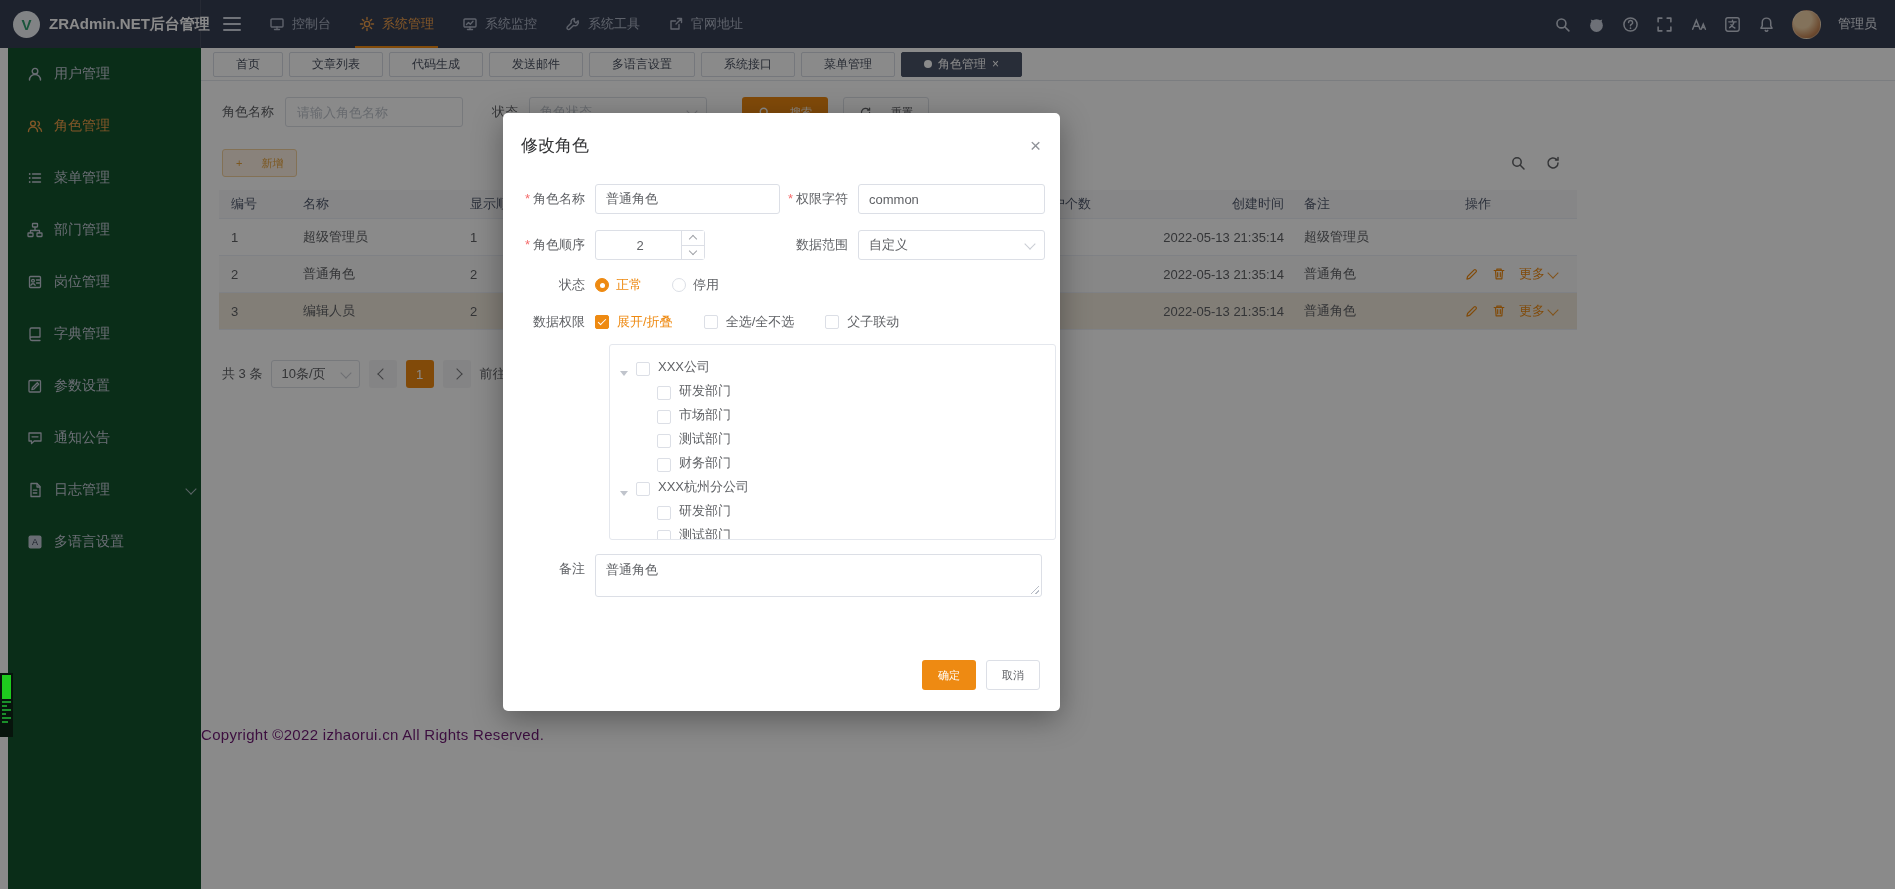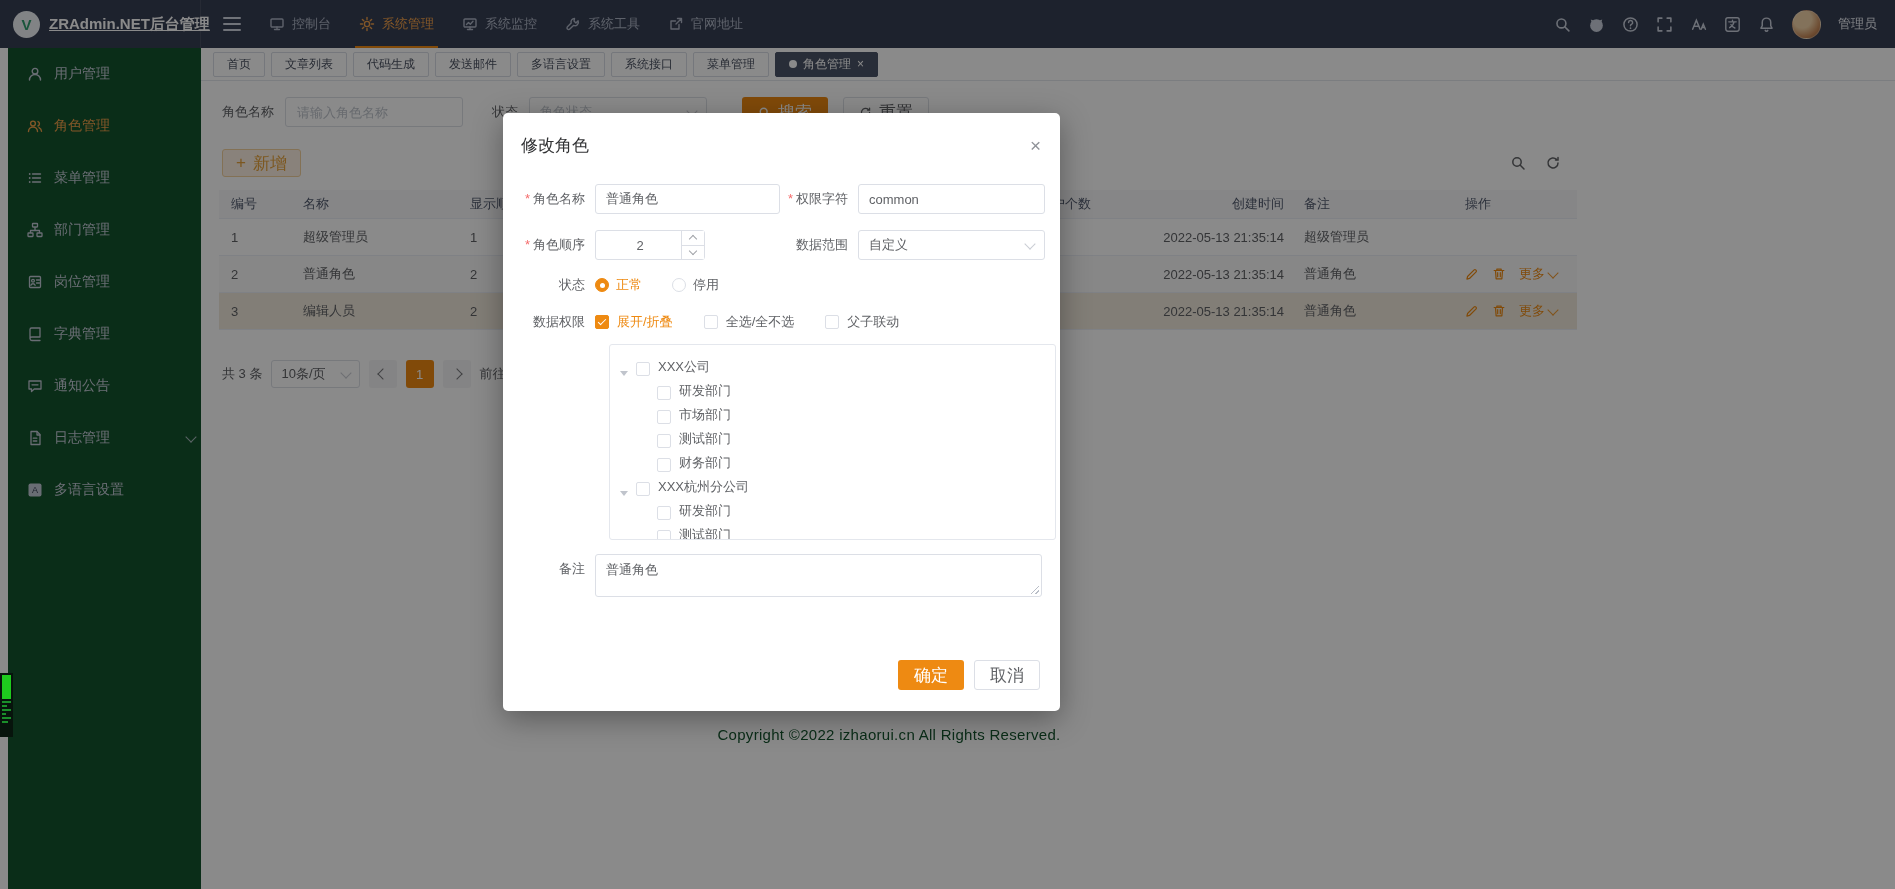--- a/index.html
+++ b/index.html
@@ -6,21 +6,21 @@
   .screen{position:relative;width:1895px;height:889px;background:#fff;overflow:hidden;
     font-family:"Liberation Sans","DejaVu Sans",sans-serif;font-size:13px;color:#606266;}
   svg{display:block;}
 
   
   .topbar{position:absolute;top:0;left:0;right:0;height:48px;background:#373f54;display:flex;align-items:center;z-index:1;}
   .brand{width:201px;box-sizing:border-box;display:flex;align-items:center;gap:9px;padding-left:13px;height:100%;
     border-right:1px solid rgba(255,255,255,.08);flex:none;}
   .logo{width:27px;height:27px;border-radius:50%;background:#eef2f6;color:#2f9e6e;font-weight:bold;font-size:15px;
     display:flex;align-items:center;justify-content:center;flex:none;}
-  .brand-title{color:#fff;font-size:15px;font-weight:bold;white-space:nowrap;text-decoration:underline;}
+  .brand-title{color:#fff;font-size:15px;font-weight:bold;white-space:nowrap;}
   .hamburger{width:18px;height:14px;margin:0 14px 0 22px;display:flex;flex-direction:column;justify-content:space-between;cursor:pointer;}
   .hamburger i{height:2px;background:#cfd5e0;border-radius:1px;}
   .topnav{display:flex;align-items:stretch;height:100%;}
   .topnav-item{display:flex;align-items:center;gap:7px;padding:4px 14px;color:#aeb6c6;cursor:pointer;position:relative;}
   .topnav-item.active{color:#f0a04a;}
   .topnav-item.active::after{content:"";position:absolute;left:10px;right:10px;bottom:0;height:2px;background:#ee8a12;}
   .topbar-right{margin-left:auto;display:flex;align-items:center;gap:17px;padding-right:18px;color:#c9d0dc;}
   .tb-icon{cursor:pointer;display:flex;align-items:center;}
   .avatar{width:27px;height:27px;border-radius:50%;flex:none;
     background:radial-gradient(circle at 35% 30%,#f2d3a8 0 35%,#c98b5a 70%,#8c5a34 100%);border:1px solid rgba(255,255,255,.25);}
@@ -32,38 +32,38 @@
   .side-item.active{color:#f0a04a;}
   .side-item .chev{margin-left:auto;}
 
   .chev{width:7px;height:7px;border-right:1.4px solid currentColor;border-bottom:1.4px solid currentColor;
     transform:rotate(45deg);display:inline-block;flex:none;opacity:.85;}
   .tri-down{width:0;height:0;border-left:4px solid transparent;border-right:4px solid transparent;border-top:5px solid currentColor;display:inline-block;}
 
   
   .tabsbar{position:absolute;left:201px;top:48px;right:0;height:33px;background:#fff;border-bottom:1px solid #e4e7ed;
     display:flex;align-items:center;gap:6px;padding-left:12px;box-sizing:border-box;z-index:1;}
-  .tab{height:25px;box-sizing:border-box;padding:0 13px;border:1px solid #d8dce5;background:#fff;color:#495060;font-size:12px;
+  .tab{height:25px;box-sizing:border-box;padding:0 22px;border:1px solid #d8dce5;background:#fff;color:#495060;font-size:12px;
     display:flex;align-items:center;gap:6px;cursor:pointer;border-radius:2px;white-space:nowrap;}
   .tab.active{background:#4b5468;border-color:#4b5468;color:#fff;}
   .tab-dot{width:8px;height:8px;border-radius:50%;background:#fff;flex:none;}
   .tab-close{font-size:12px;line-height:1;}
 
   
   .main{position:absolute;left:201px;top:81px;right:0;bottom:0;background:#fff;z-index:1;}
   .filter-row{display:flex;align-items:center;padding:16px 0 0 21px;gap:9px;}
   .f-label{color:#606266;font-size:13px;margin-right:2px;}
   .text-input{height:30px;box-sizing:border-box;border:1px solid #dcdfe6;border-radius:3px;padding:0 11px;font-size:13px;
     color:#606266;width:178px;outline:none;font-family:inherit;}
   .text-input::placeholder{color:#bfc4cc;}
   .select{height:30px;box-sizing:border-box;border:1px solid #dcdfe6;border-radius:3px;padding:0 10px;display:flex;
     align-items:center;justify-content:space-between;color:#bfc4cc;width:178px;cursor:pointer;background:#fff;}
   .select .chev{color:#c0c4cc;margin-top:-3px;}
-  .btn{height:30px;box-sizing:border-box;border-radius:3px;padding:0 15px;display:inline-flex;align-items:center;gap:7px;
-    font-size:17px;cursor:pointer;border:1px solid transparent;white-space:nowrap;}
+  .btn{height:30px;box-sizing:border-box;border-radius:3px;padding:0 15px;display:inline-flex;align-items:center;gap:19px;
+    font-size:11px;cursor:pointer;border:1px solid transparent;white-space:nowrap;}
   .btn-primary{background:#ee8a12;color:#fff;margin-left:26px;}
   .btn-plain{background:#fff;border-color:#dcdfe6;color:#606266;margin-left:6px;}
   .btn-warning-plain{background:#fdf1e3;border-color:#f3d19e;color:#e6a23c;height:28px;padding:0 13px;}
 
   .add-row{padding:22px 0 0 21px;display:flex;align-items:center;}
   .tool-icons{position:absolute;top:74px;right:334px;display:flex;gap:19px;color:#606266;}
   .tool-icons .tb-icon{color:#606266;}
 
   
   .table{margin:13px 0 0 18px;width:1358px;}
@@ -92,21 +92,21 @@
   .page-size .chev{color:#c0c4cc;margin-top:-3px;}
   .page-btn{width:28px;height:28px;border-radius:3px;background:#f4f4f5;display:flex;align-items:center;justify-content:center;
     color:#606266;cursor:pointer;}
   .page-btn .chev{margin:0;}
   .chev-left{transform:rotate(135deg);}
   .chev-right{transform:rotate(-45deg);}
   .page-num{width:28px;height:28px;border-radius:3px;display:flex;align-items:center;justify-content:center;cursor:pointer;}
   .page-num.active{background:#ee8a12;color:#fff;}
   .goto-input{width:40px;height:28px;box-sizing:border-box;border:1px solid #dcdfe6;border-radius:3px;text-align:center;font-family:inherit;}
 
-  .copyright{position:absolute;top:645px;left:0;width:1376px;text-align:center;color:#14532d;font-size:15px;letter-spacing:.3px;}
+  .copyright{position:absolute;top:645px;left:0;width:1376px;text-align:left;color:#701a75;font-size:15px;letter-spacing:.3px;}
 
   
   .overlay{position:absolute;inset:0;background:rgba(0,0,0,.46);z-index:5;}
   .stats-widget{position:absolute;left:0;top:673px;width:13px;height:64px;background:#07140c;z-index:6;}
   .stats-widget .stats-top{margin:2px;height:24px;background:#1ecb1e;}
   .stats-widget .bar{margin:2px 2px 0 2px;height:2px;background:#1a8f2a;}
 
   
   .modal{position:absolute;left:503px;top:113px;width:557px;height:598px;background:#fff;border-radius:5px;
     box-shadow:0 8px 30px rgba(0,0,0,.35);z-index:10;box-sizing:border-box;}
@@ -328,20 +328,29 @@
     <div class="side-item">
       <span>
           <svg width="16" height="16" viewBox="0 0 16 16" fill="none" stroke="currentColor" stroke-width="1.3" stroke-linecap="round" stroke-linejoin="round">
             <path d="M3 12.8V3.5A1.5 1.5 0 0 1 4.5 2H13v9H4.8A1.8 1.8 0 0 0 3 12.8 1.8 1.8 0 0 0 4.8 14.5H13"></path>
           </svg>
         </span>
       <span>字典管理</span>
     </div>
     <div class="side-item">
       <span>
+          <svg width="16" height="16" viewBox="0 0 16 16" fill="none" stroke="currentColor" stroke-width="1.3" stroke-linecap="round" stroke-linejoin="round">
+            <rect x="2" y="2.5" width="11.5" height="11.5" rx="1"></rect>
+            <path d="M10.3 4.8l1.4 1.4-5 5-1.8.4.4-1.8z"></path>
+          </svg>
+        </span>
+      <span>参数设置</span>
+    </div>
+    <div class="side-item">
+      <span>
           <svg width="16" height="16" viewBox="0 0 16 16" fill="none" stroke="currentColor" stroke-width="1.3" stroke-linejoin="round">
             <path d="M2 3h12v8H7.2L4.5 13.6V11H2z"></path>
             <path d="M5 6.8h6" stroke-linecap="round"></path>
           </svg>
         </span>
       <span>通知公告</span>
     </div>
     <div class="side-item">
       <span>
           <svg width="16" height="16" viewBox="0 0 16 16" fill="none" stroke="currentColor" stroke-width="1.3" stroke-linecap="round" stroke-linejoin="round">

